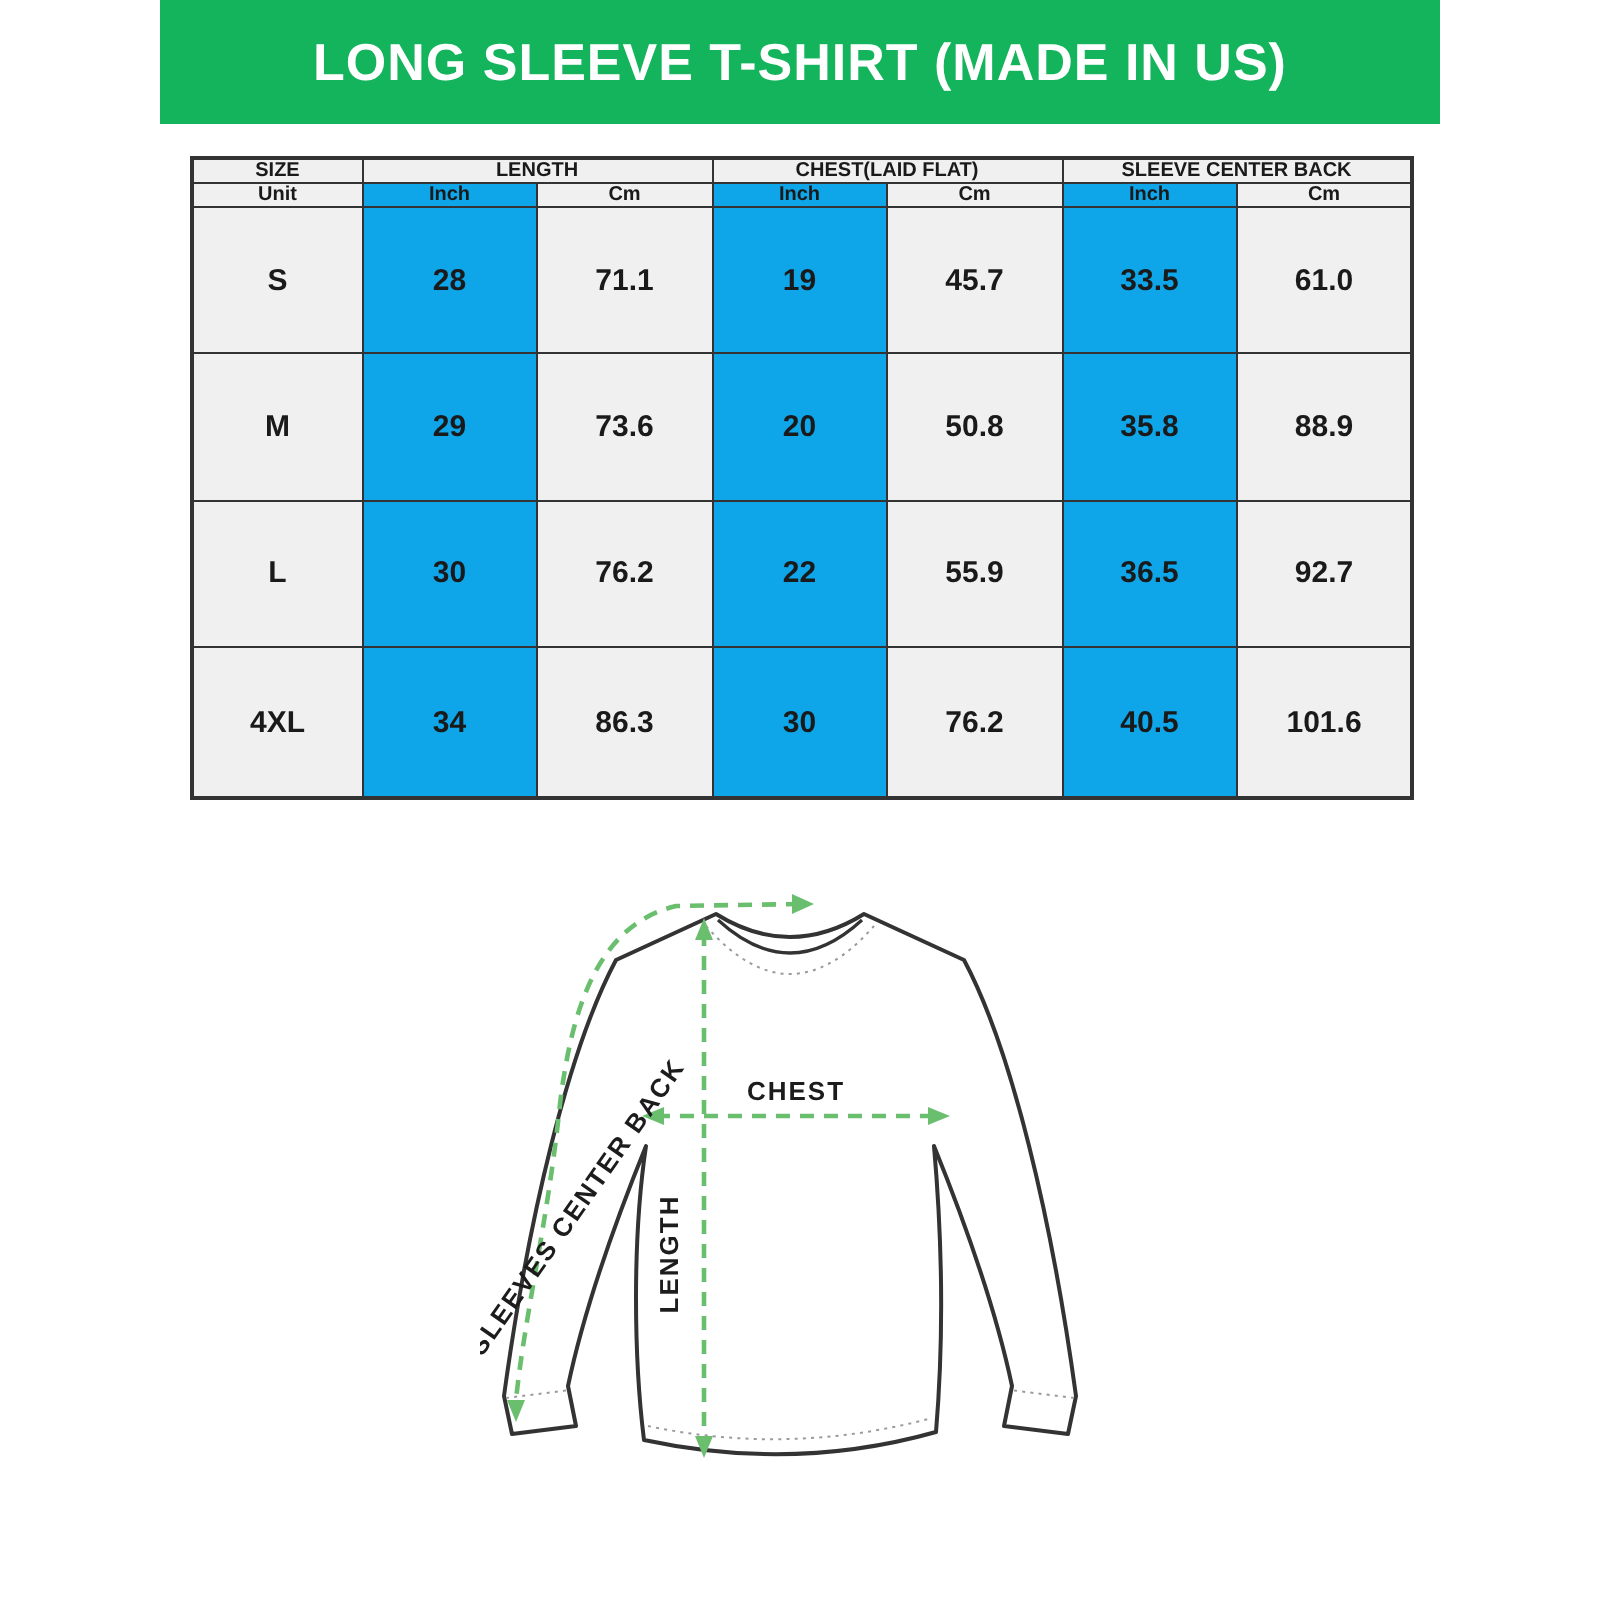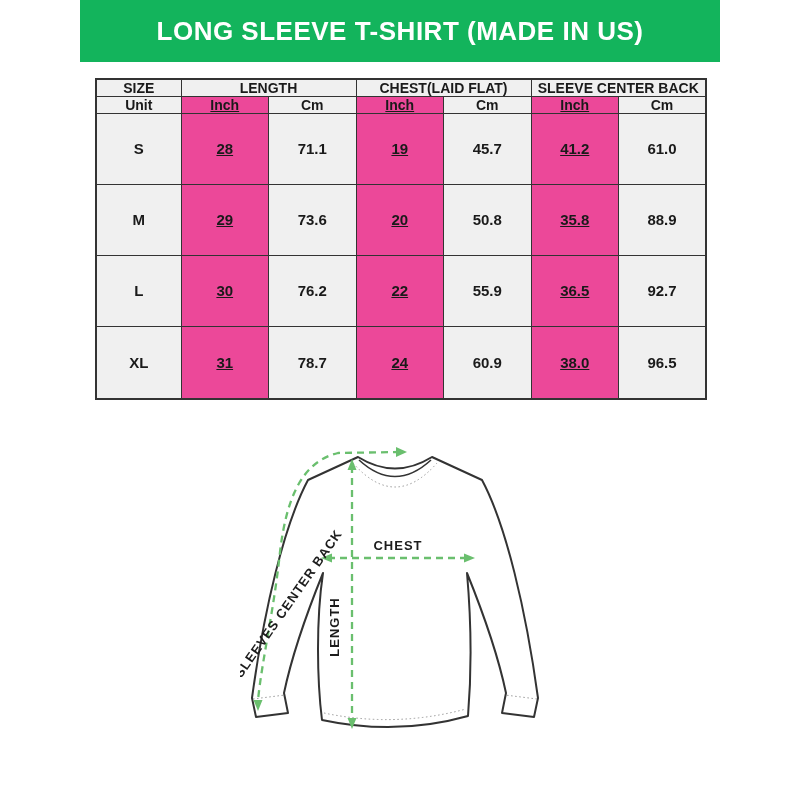--- a/index.html
+++ b/index.html
@@ -28,23 +28,23 @@
   table.size-chart{
     position:absolute;left:95px;top:78px;width:610px;height:322px;
     border-collapse:collapse;table-layout:fixed;
     border:2px solid var(--border-dark);
     font-size:15px;font-weight:700;color:#1a1a1a;text-align:center;
   }
   table.size-chart th, table.size-chart td{
     border:1px solid var(--border-dark);
     vertical-align:middle;padding:0;
   }
-  table.size-chart th{font-size:14px;}
+  table.size-chart th{font-size:10px;}
   .bg-gray{background:var(--cell-gray);}
-  .bg-white{background:#ec4899;text-decoration:underline;}
+  .bg-white{background:#0ea5e9;}
   col.c-size{width:85px;}
   col.c-unit{width:87.5px;}
 
   .diagram{position:absolute;left:240px;top:440px;width:320px;height:300px;}
   .shirt-line{fill:#ffffff;stroke:var(--outline);stroke-width:2;stroke-linejoin:round;}
   .seam{fill:none;stroke:var(--outline);stroke-width:1.6;}
   .dotted{fill:none;stroke:#9a9a9a;stroke-width:1;stroke-dasharray:1.5 2.6;}
   .dash{fill:none;stroke:var(--arrow);stroke-width:2.3;stroke-dasharray:7 5;}
   .ah{fill:var(--arrow);stroke:none;}
   .measure-label{
@@ -93,21 +93,21 @@
         <th class="bg-gray">Cm</th>
       </tr>
     </thead>
     <tbody>
         <tr>
           <td class="bg-gray">S</td>
           <td class="bg-white">28</td>
           <td class="bg-gray">71.1</td>
           <td class="bg-white">19</td>
           <td class="bg-gray">45.7</td>
-          <td class="bg-white">41.2</td>
+          <td class="bg-white">33.5</td>
           <td class="bg-gray">61.0</td>
         </tr>
         <tr>
           <td class="bg-gray">M</td>
           <td class="bg-white">29</td>
           <td class="bg-gray">73.6</td>
           <td class="bg-white">20</td>
           <td class="bg-gray">50.8</td>
           <td class="bg-white">35.8</td>
           <td class="bg-gray">88.9</td>
@@ -115,27 +115,27 @@
         <tr>
           <td class="bg-gray">L</td>
           <td class="bg-white">30</td>
           <td class="bg-gray">76.2</td>
           <td class="bg-white">22</td>
           <td class="bg-gray">55.9</td>
           <td class="bg-white">36.5</td>
           <td class="bg-gray">92.7</td>
         </tr>
         <tr>
-          <td class="bg-gray">XL</td>
-          <td class="bg-white">31</td>
-          <td class="bg-gray">78.7</td>
-          <td class="bg-white">24</td>
-          <td class="bg-gray">60.9</td>
-          <td class="bg-white">38.0</td>
-          <td class="bg-gray">96.5</td>
+          <td class="bg-gray">4XL</td>
+          <td class="bg-white">34</td>
+          <td class="bg-gray">86.3</td>
+          <td class="bg-white">30</td>
+          <td class="bg-gray">76.2</td>
+          <td class="bg-white">40.5</td>
+          <td class="bg-gray">101.6</td>
         </tr>
       </tbody>
   </table>
 
   <svg class="diagram" viewBox="0 0 320 300" width="320" height="300">
 
     <path class="shirt-line" d="M118,17 L68,40
          C44,85 24,170 12,258
          L16,277 L48,273 L44,253
          C52,215 66,175 83,133

